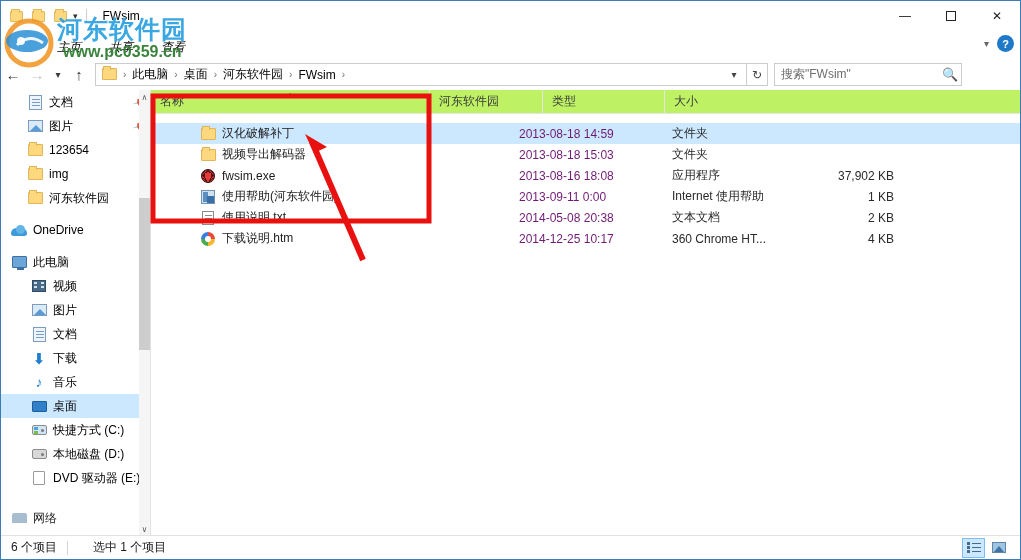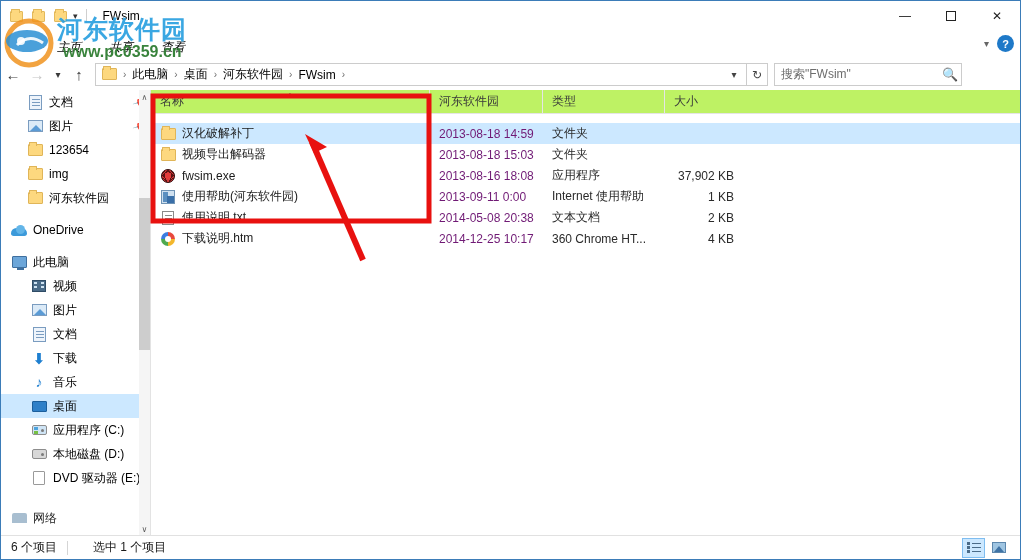--- a/index.html
+++ b/index.html
@@ -270,21 +270,21 @@
   .c-name { width: 279px; }
   .c-date { width: 113px; }
   .c-type { width: 122px; }
   .c-size { width: 75px; border-right: none; text-align: right; }
 
   .row {
     height: 21px; display: flex; align-items: center;
     font-size: 12px; color: #1a1a1a;
   }
   .row.selected { background: #cce8ff; }
-  .cell { padding-left: 9px; white-space: nowrap; overflow: hidden; }
+  .cell { padding-left: 9px; white-space: nowrap; overflow: hidden; margin-left: 40px; }
   .cell.name { width: 279px; display: flex; align-items: center; gap: 6px; }
   .cell.date { width: 113px; color: #701a75; }
   .cell.type { width: 122px; color: #2a2a2a; }
   .cell.size { width: 75px; text-align: right; padding-right: 6px; padding-left: 0; color: #2a2a2a; }
 
   .fi {
     width: 16px; height: 16px; flex: 0 0 16px;
     display: flex; align-items: center; justify-content: center;
   }
   .fi-exe {
@@ -560,21 +560,21 @@
         <span class="nav-ico">
             <span class="ic-desktop"></span>
           </span>
         <span>桌面</span>
       </div>
 
       <div class="nav-item lvl2">
         <span class="nav-ico">
             <span class="ic-hdd sys"></span>
           </span>
-        <span>应用程序 (C:)</span>
+        <span>快捷方式 (C:)</span>
       </div>
 
       <div class="nav-item lvl2">
         <span class="nav-ico">
             <span class="ic-hdd"></span>
           </span>
         <span>本地磁盘 (D:)</span>
       </div>
 
       <div class="nav-item lvl2">

